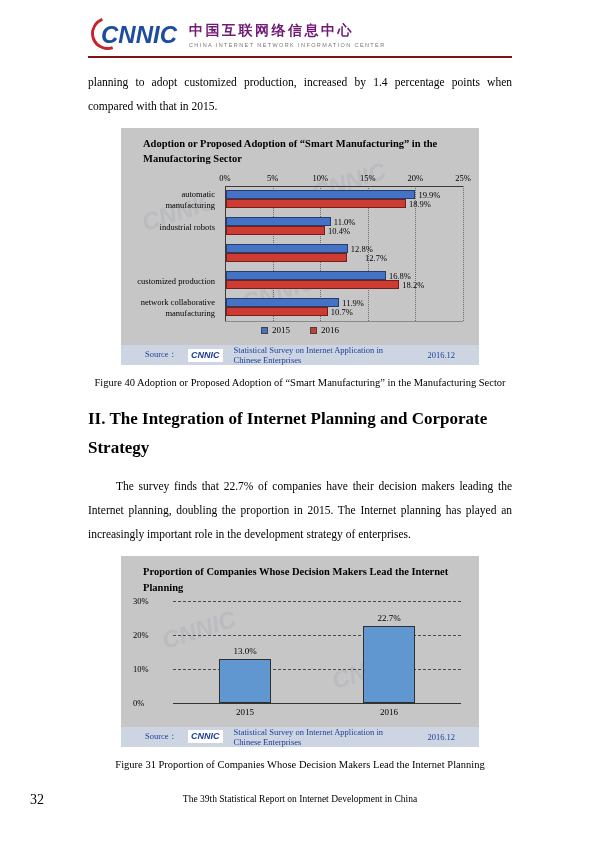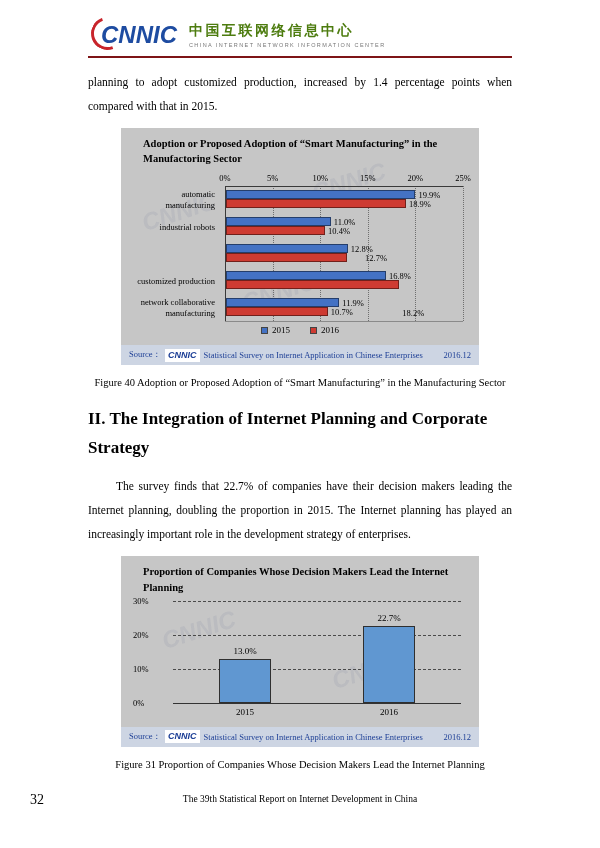--- a/index.html
+++ b/index.html
@@ -14,21 +14,21 @@
   .logo-mark {
     font-family:"Liberation Sans", sans-serif; font-style:italic; font-weight:bold;
     font-size:24px; color:#1E4CA1; line-height:1; position:relative; padding-left:6px;
   }
   .logo-mark::after {
     content:""; position:absolute; left:-4px; top:-6px; width:27px; height:27px;
     border:3px solid #C8242B; border-right-color:transparent; border-top-color:transparent;
     border-radius:50%; transform:rotate(25deg);
   }
   .logo-text { display:flex; flex-direction:column; gap:2px; }
-  .logo-cn { font-size:14px; font-weight:bold; color:#4d7c0f; letter-spacing:2.5px; }
+  .logo-cn { font-size:14px; font-weight:bold; color:#701a75; letter-spacing:2.5px; }
   .logo-en { font-size:5.5px; color:#777; letter-spacing:1.4px; font-family:"Liberation Sans", sans-serif; }
   .header-rule { margin:8px 88px 0; border-top:2px solid #7E1416; }
   
   .body-text { margin:12px 88px 0; font-size:11.5px; line-height:24px; text-align:justify; }
   .indent { text-indent:28px; }
   .section-heading { margin:16px 88px 0; font-size:17px; line-height:29px; font-weight:bold; }
   .figure-caption { text-align:center; font-size:10.5px; margin-top:12px; }
   
   .chart-panel { width:358px; margin:10px auto 0; background:#C6C6C6; position:relative; overflow:hidden; }
   .chart-inner { padding:8px 12px 2px; position:relative; }
@@ -52,22 +52,22 @@
   .legend-text { font-size:9px; }
   
   .vbar-chart { position:relative; }
   .ytick { position:absolute; font-size:8.5px; line-height:10px; }
   .grid-h { position:absolute; height:0; border-top:1px dashed #4a4a4a; }
   .axis-h2 { position:absolute; height:0; border-top:1px solid #333; }
   .vbar { position:absolute; border:1px solid #2f2f2f; }
   .vval { position:absolute; text-align:center; font-size:9px; }
   .xcat { position:absolute; text-align:center; font-size:9px; }
   
-  .source-bar { height:20px; background:#CDD5E3; display:flex; align-items:center; padding:0 8px;
-                font-size:8.5px; color:#1D3F96; gap:4px; margin-top:4px; }
+  .source-bar { height:20px; background:#CDD5E3; display:flex; align-items:center; padding:0 24px;
+                font-size:8.5px; color:#1D3F96; gap:11px; margin-top:4px; }
   .source-logo { background:#fff; color:#1D3F96; font-family:"Liberation Sans",sans-serif;
                  font-style:italic; font-weight:bold; font-size:9px; padding:1px 3px; line-height:1.2; }
   .source-spacer { flex:1; }
   
   .footer-text { position:absolute; left:0; right:0; bottom:44px; text-align:center; font-size:9.5px; }
   .page-num { position:absolute; left:30px; bottom:40px; font-size:14px; }
 </style>
 </head>
 <body>
 
@@ -118,21 +118,21 @@
           <div class="hbar" style="background: rgb(206, 59, 50); left: 93px; top: 54px; width: 99.008px; height: 9px;"></div>
           <div class="val-label" style="left: 195.008px; top: 53.5px;">10.4%</div>
           <div class="hbar" style="background: rgb(68, 114, 196); left: 93px; top: 72px; width: 121.856px; height: 9px;"></div>
           <div class="val-label" style="left: 217.856px; top: 71.5px;">12.8%</div>
           <div class="hbar" style="background: rgb(206, 59, 50); left: 93px; top: 81px; width: 120.904px; height: 9px;"></div>
           <div class="val-label" style="left: 232px; top: 80.5px;">12.7%</div>
           <div class="cat-label" style="top: 95px; height: 27px; width: 88px;">customized production</div>
           <div class="hbar" style="background: rgb(68, 114, 196); left: 93px; top: 99px; width: 159.936px; height: 9px;"></div>
           <div class="val-label" style="left: 255.936px; top: 98.5px;">16.8%</div>
           <div class="hbar" style="background: rgb(206, 59, 50); left: 93px; top: 108px; width: 173.264px; height: 9px;"></div>
-          <div class="val-label" style="left: 269.264px; top: 107.5px; margin-top: 28px;">18.2%</div>
+          <div class="val-label" style="left: 269.264px; top: 107.5px;">18.2%</div>
           <div class="cat-label" style="top: 122px; height: 27px; width: 88px;">network collaborative manufacturing</div>
           <div class="hbar" style="background: rgb(68, 114, 196); left: 93px; top: 126px; width: 113.288px; height: 9px;"></div>
           <div class="val-label" style="left: 209.288px; top: 125.5px;">11.9%</div>
           <div class="hbar" style="background: rgb(206, 59, 50); left: 93px; top: 135px; width: 101.864px; height: 9px;"></div>
           <div class="val-label" style="left: 197.864px; top: 134.5px;">10.7%</div>
         </div>
       <div class="legend">
           <div class="legend-item">
             <div class="legend-swatch" style="background: rgb(68, 114, 196);"></div>
             <div class="legend-text">2015</div>

